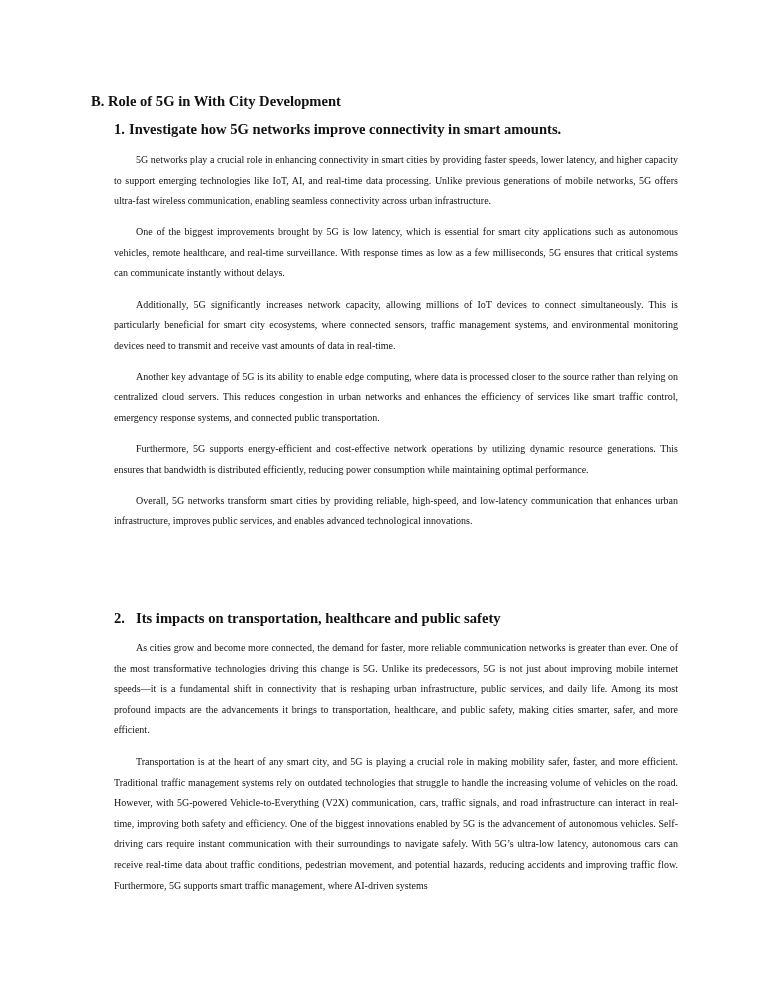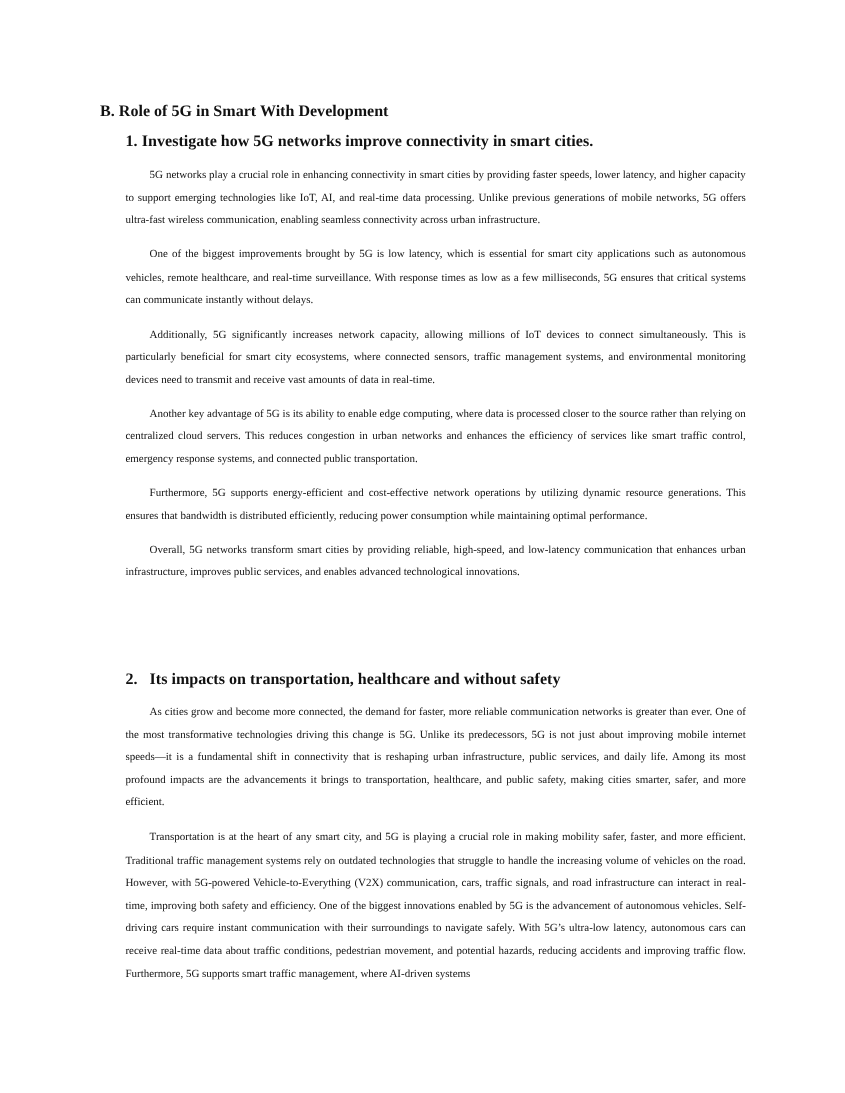--- a/index.html
+++ b/index.html
@@ -68,35 +68,35 @@
 
     #sub2 { top: 609px; }
     #sub2 .sub-heading { margin-bottom: 11px; }
     #sub2 .para + .para { margin-top: 11px; }
   </style>
 </head>
 <body>
 
 <div class="page">
 
-  <h2 class="section-title">B. Role of 5G in Smart With Development</h2>
+  <h2 class="section-title">B. Role of 5G in With City Development</h2>
 
   <div class="subsection" id="sub1">
     <h3 class="sub-heading plain">
-      <span class="num">1.</span><span>Investigate how 5G networks improve connectivity in smart cities.</span>
+      <span class="num">1.</span><span>Investigate how 5G networks improve connectivity in smart amounts.</span>
     </h3>
     <p class="para">5G networks play a crucial role in enhancing connectivity in smart cities by providing faster speeds, lower latency, and higher capacity to support emerging technologies like IoT, AI, and real-time data processing. Unlike previous generations of mobile networks, 5G offers ultra-fast wireless communication, enabling seamless connectivity across urban infrastructure.</p>
     <p class="para">One of the biggest improvements brought by 5G is low latency, which is essential for smart city applications such as autonomous vehicles, remote healthcare, and real-time surveillance. With response times as low as a few milliseconds, 5G ensures that critical systems can communicate instantly without delays.</p>
     <p class="para">Additionally, 5G significantly increases network capacity, allowing millions of IoT devices to connect simultaneously. This is particularly beneficial for smart city ecosystems, where connected sensors, traffic management systems, and environmental monitoring devices need to transmit and receive vast amounts of data in real-time.</p>
     <p class="para">Another key advantage of 5G is its ability to enable edge computing, where data is processed closer to the source rather than relying on centralized cloud servers. This reduces congestion in urban networks and enhances the efficiency of services like smart traffic control, emergency response systems, and connected public transportation.</p>
     <p class="para">Furthermore, 5G supports energy-efficient and cost-effective network operations by utilizing dynamic resource generations. This ensures that bandwidth is distributed efficiently, reducing power consumption while maintaining optimal performance.</p>
     <p class="para">Overall, 5G networks transform smart cities by providing reliable, high-speed, and low-latency communication that enhances urban infrastructure, improves public services, and enables advanced technological innovations.</p>
   </div>
 
   <div class="subsection" id="sub2">
     <h3 class="sub-heading tabbed">
-      <span class="num">2.</span><span>Its impacts on transportation, healthcare and without safety</span>
+      <span class="num">2.</span><span>Its impacts on transportation, healthcare and public safety</span>
     </h3>
     <p class="para">As cities grow and become more connected, the demand for faster, more reliable communication networks is greater than ever. One of the most transformative technologies driving this change is 5G. Unlike its predecessors, 5G is not just about improving mobile internet speeds—it is a fundamental shift in connectivity that is reshaping urban infrastructure, public services, and daily life. Among its most profound impacts are the advancements it brings to transportation, healthcare, and public safety, making cities smarter, safer, and more efficient.</p>
     <p class="para">Transportation is at the heart of any smart city, and 5G is playing a crucial role in making mobility safer, faster, and more efficient. Traditional traffic management systems rely on outdated technologies that struggle to handle the increasing volume of vehicles on the road. However, with 5G-powered Vehicle-to-Everything (V2X) communication, cars, traffic signals, and road infrastructure can interact in real-time, improving both safety and efficiency. One of the biggest innovations enabled by 5G is the advancement of autonomous vehicles. Self-driving cars require instant communication with their surroundings to navigate safely. With 5G’s ultra-low latency, autonomous cars can receive real-time data about traffic conditions, pedestrian movement, and potential hazards, reducing accidents and improving traffic flow. Furthermore, 5G supports smart traffic management, where AI-driven systems</p>
   </div>
 
 </div>
 
 </body></html>

